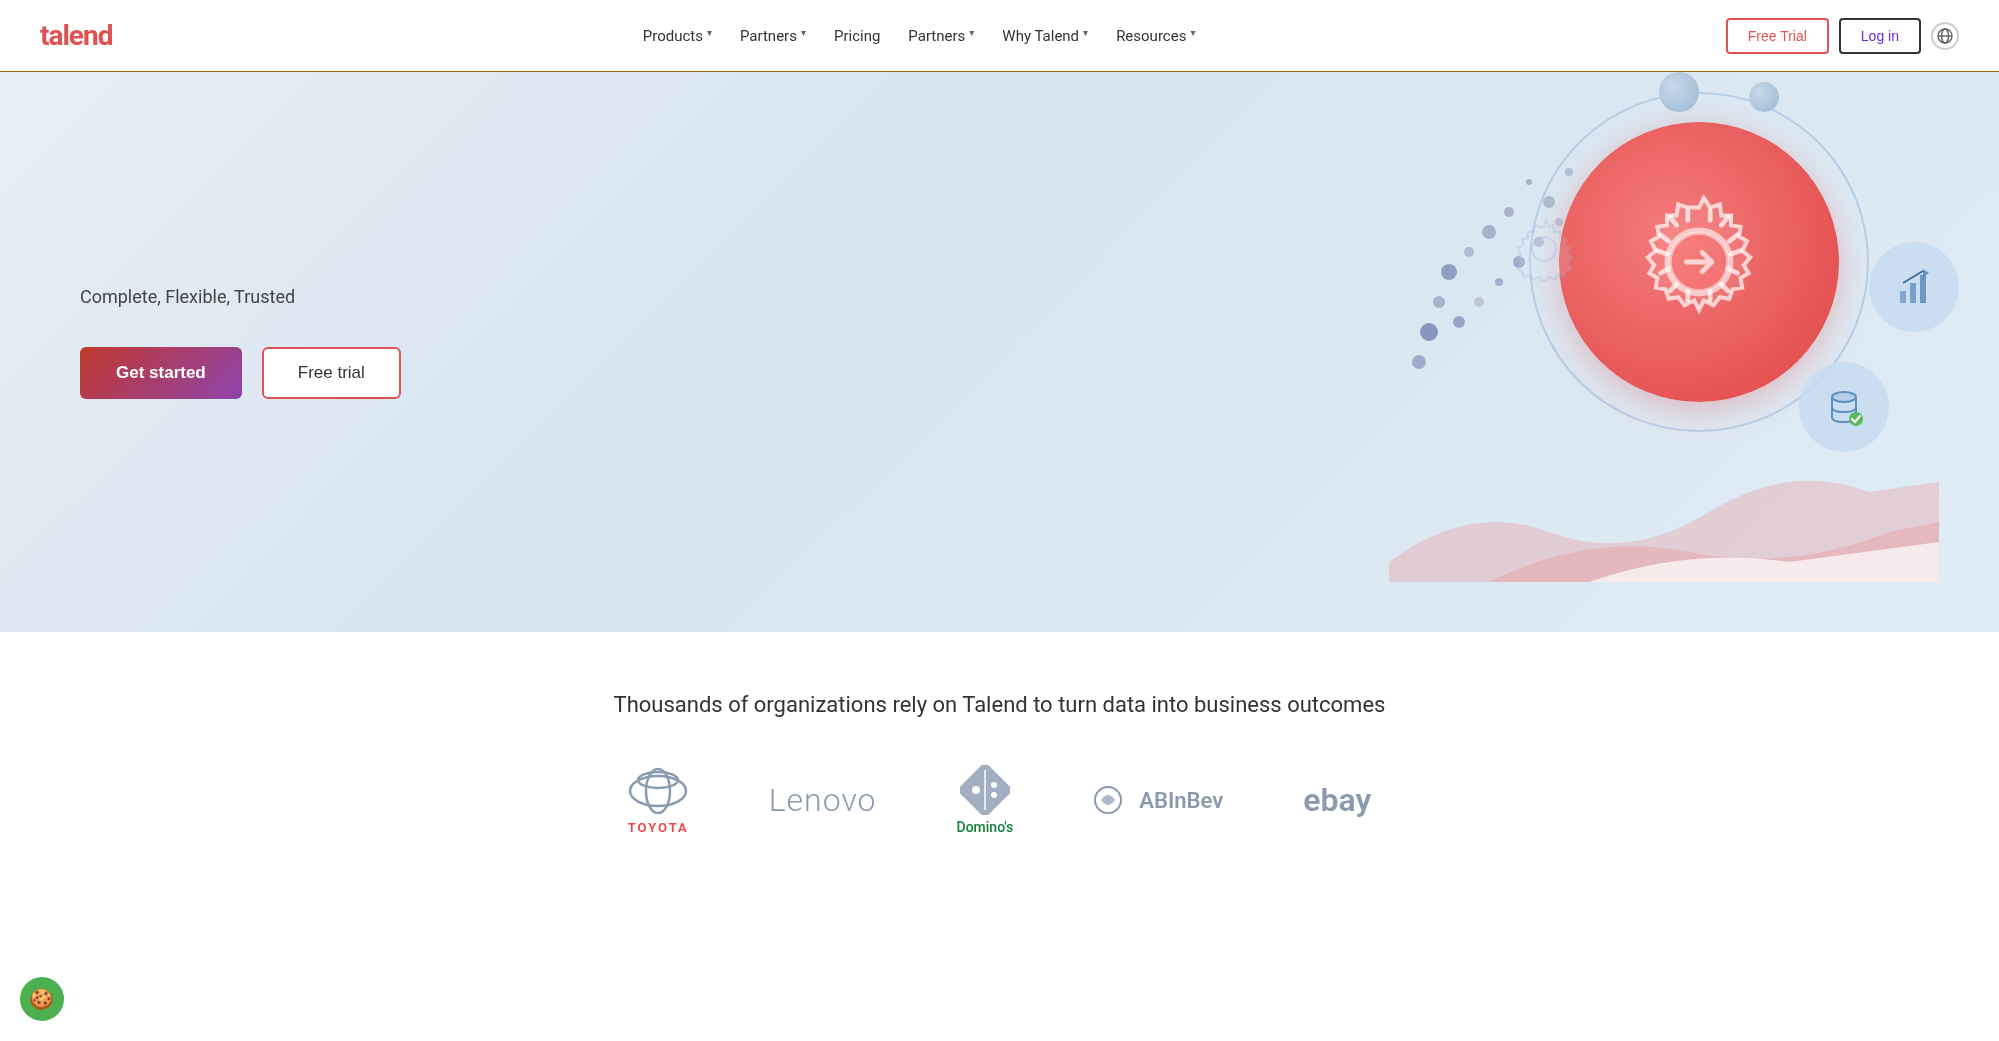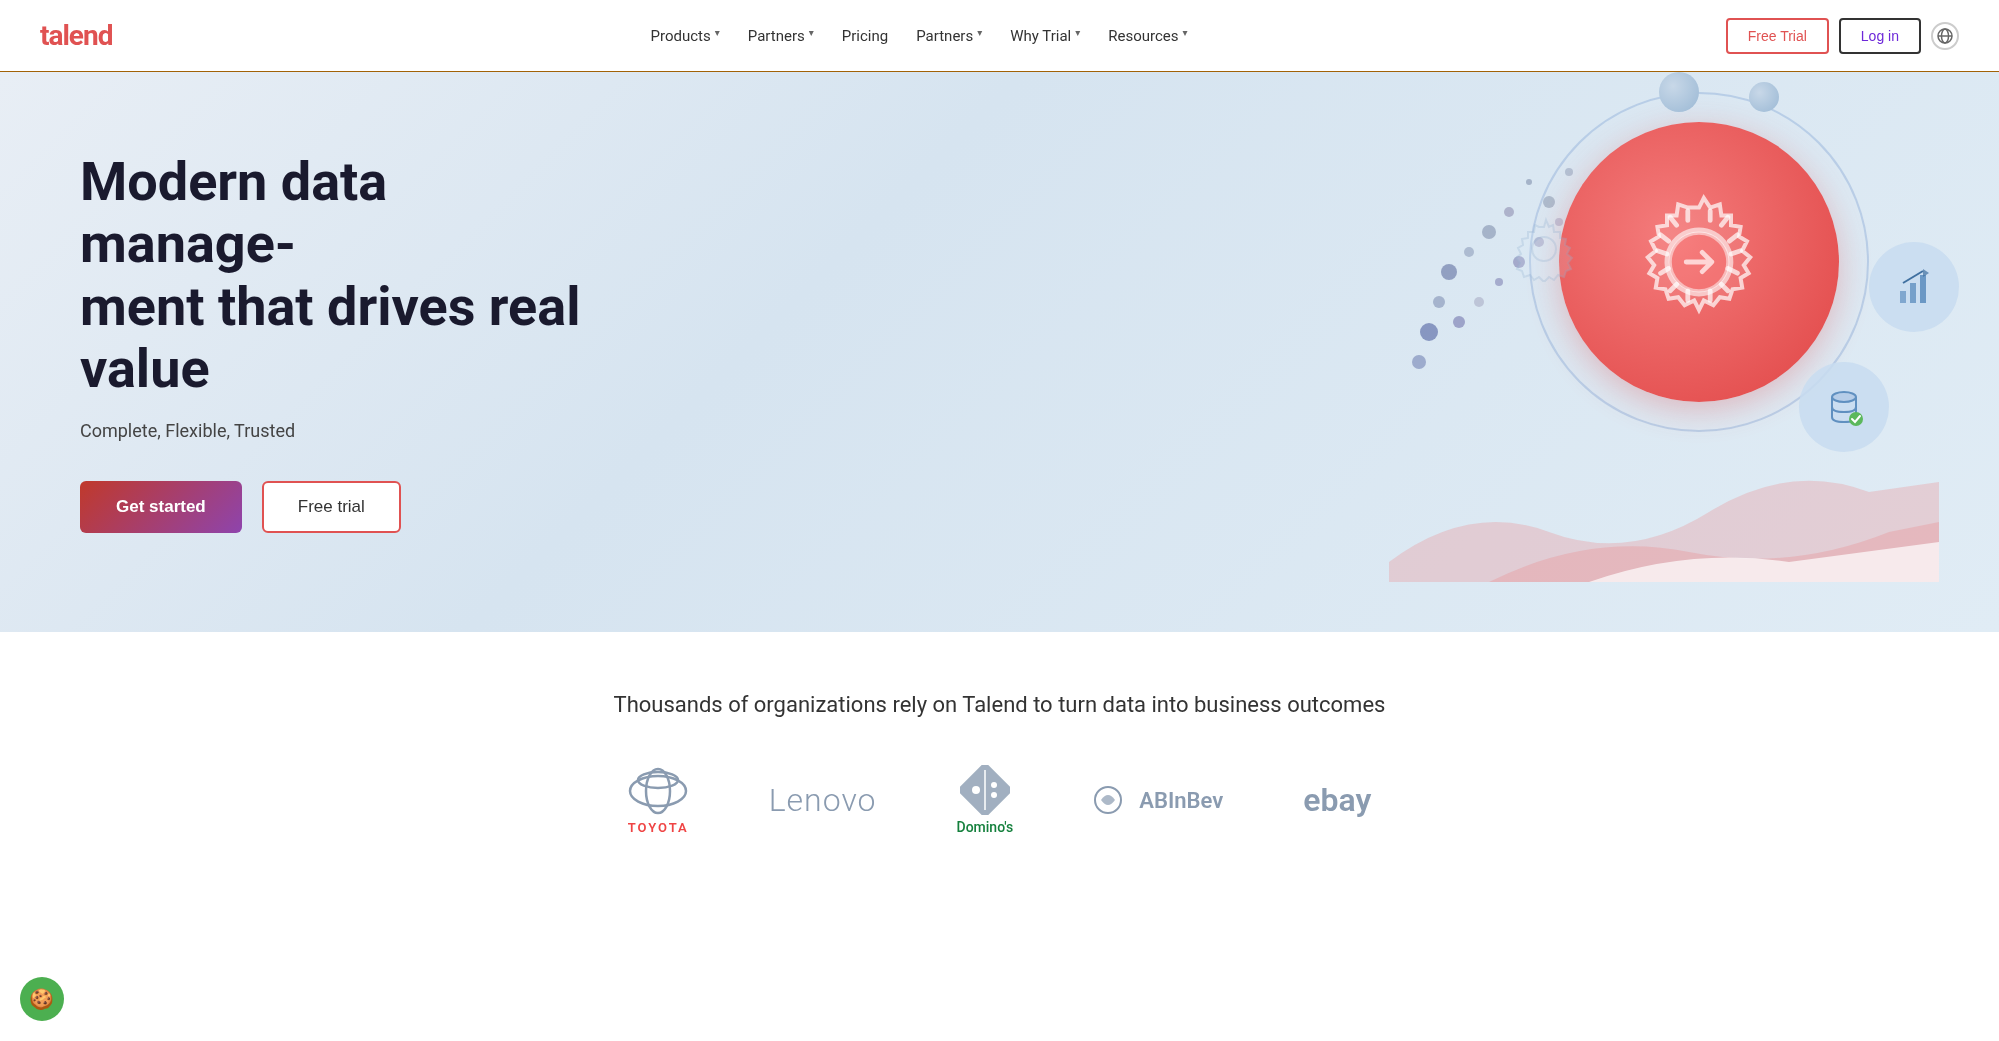--- a/index.html
+++ b/index.html
@@ -318,21 +318,21 @@
       </a>
     </li>
     <li>
       <a href="#">
         <span>Partners</span>
         <span class="chevron">▾</span>
       </a>
     </li>
     <li>
       <a href="#">
-        <span>Why Trial</span>
+        <span>Why Talend</span>
         <span class="chevron">▾</span>
       </a>
     </li>
     <li>
       <a href="#">
         <span>Resources</span>
         <span class="chevron">▾</span>
       </a>
     </li>
   </ul>
@@ -345,21 +345,20 @@
         <circle cx="8" cy="8" r="7" stroke="#666" stroke-width="1.5"></circle>
         <ellipse cx="8" cy="8" rx="3.5" ry="7" stroke="#666" stroke-width="1.5"></ellipse>
         <line x1="1" y1="8" x2="15" y2="8" stroke="#666" stroke-width="1.5"></line>
       </svg>
     </div>
   </div>
 </nav>
 
 <section class="hero">
   <div class="hero-content">
-    <h1 class="hero-title">Modern data manage-<br>ment that drives real<br>value</h1>
     <p class="hero-subtitle">Complete, Flexible, Trusted</p>
     <div class="hero-buttons">
       <button class="btn-get-started">Get started</button>
       <button class="btn-free-trial-hero">Free trial</button>
     </div>
   </div>
 
   <div class="illustration-container">
 
     <svg class="dots-scatter" viewBox="0 0 300 340">

